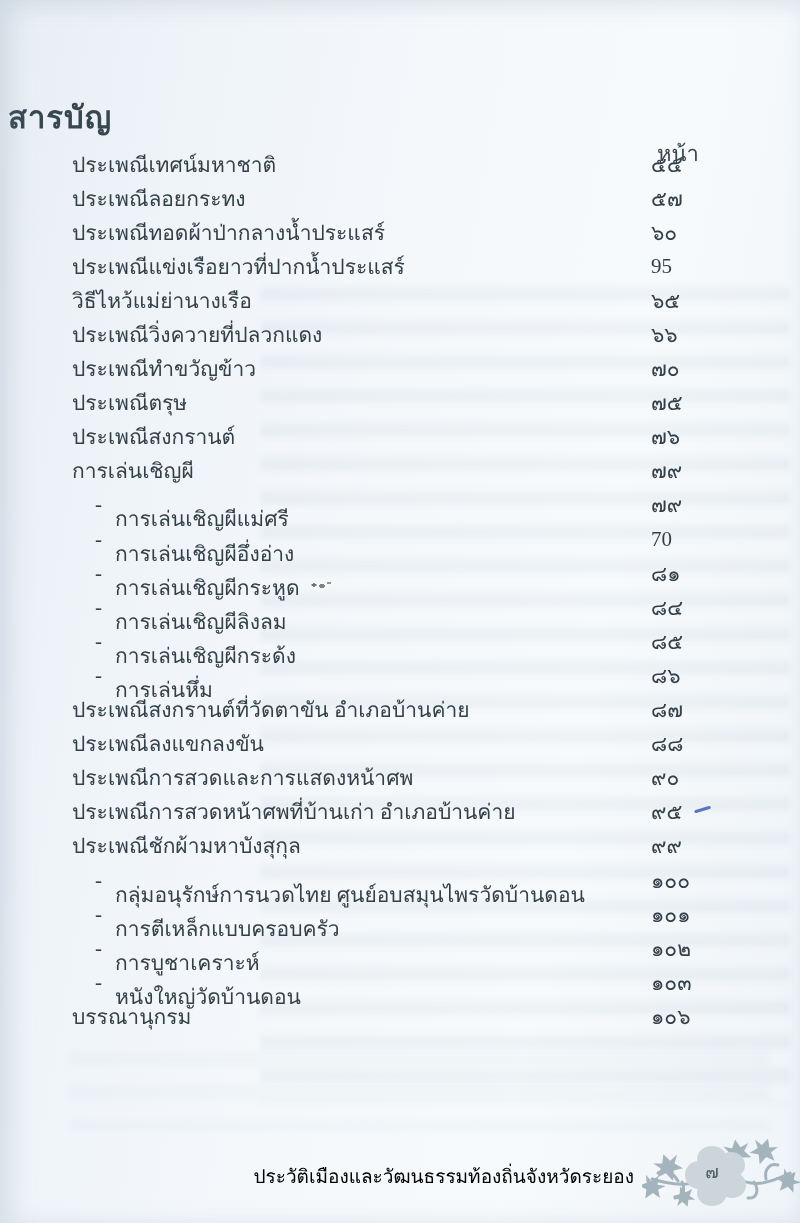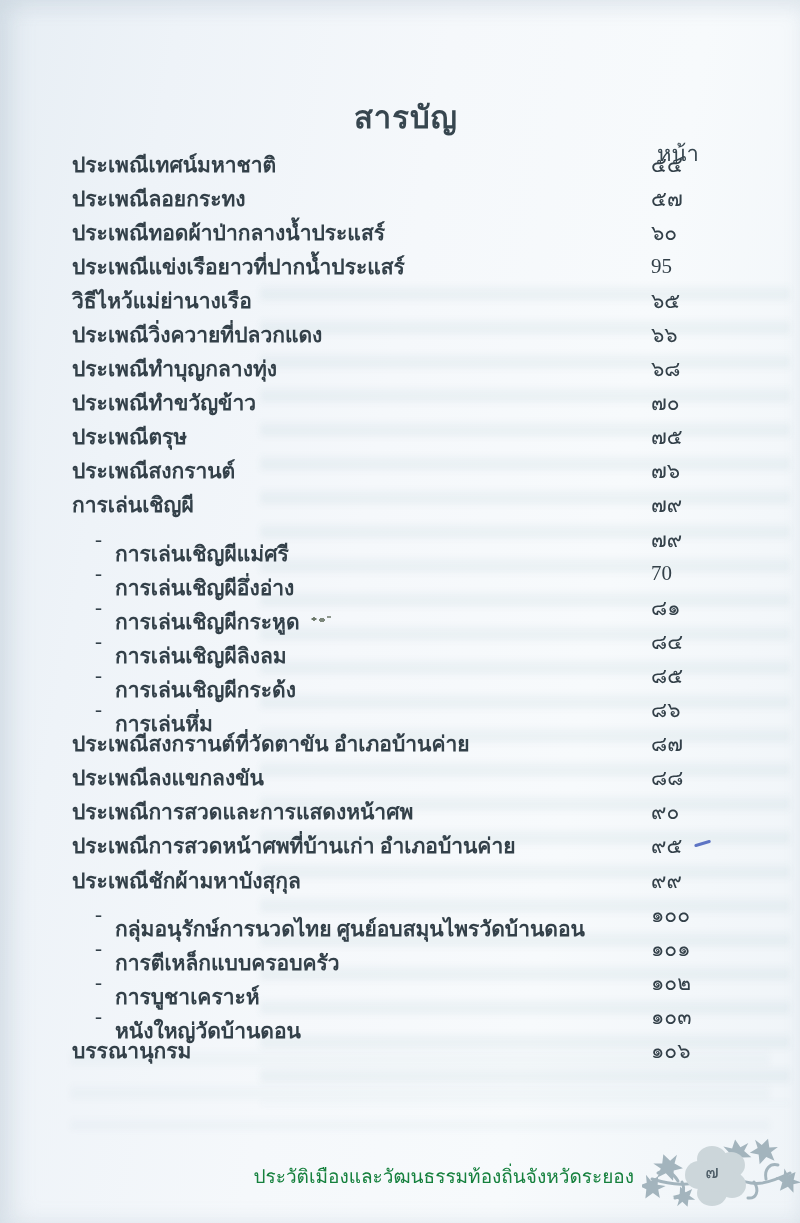--- a/index.html
+++ b/index.html
@@ -48,24 +48,24 @@
   }
   .bleedthrough.lower {
     left: 70px;
     top: 1040px;
     width: 700px;
     height: 90px;
     opacity: 0.45;
   }
   .doc-title {
     position: absolute;
-    left: 16px;
+    left: 8px;
     top: 92px;
     width: 780px;
-    text-align: center;
+    text-align: left;
     font-size: 31px;
     font-weight: bold;
     color: #37464f;
     letter-spacing: 1px;
   }
   .page-col-header {
     position: absolute;
     left: 657px;
     top: 120px;
     font-size: 22px;
@@ -83,21 +83,20 @@
     height: 34.1px;
     display: flex;
     align-items: center;
     font-size: 21px;
     color: #334049;
   }
   .toc-label {
     position: absolute;
     left: 72px;
     white-space: nowrap;
-    font-weight: bold;
   }
   .toc-row.sub .toc-label {
     left: 115px;
     margin-top: 28px;
   }
   .toc-dash {
     position: absolute;
     left: 95px;
     color: #334049;
   }
@@ -134,21 +133,21 @@
     top: 1135px;
     width: 800px;
     height: 80px;
   }
   .footer-book-title {
     position: absolute;
     right: 166px;
     top: 26px;
     font-family: "Liberation Sans", sans-serif;
     font-size: 19px;
-    color: #15803d;
+    color: #000000;
     white-space: nowrap;
   }
   .footer-ornament {
     position: absolute;
     left: 642px;
     top: 0px;
     width: 158px;
     height: 80px;
   }
   .footer-page-number {
@@ -196,25 +195,20 @@
   </div>
       <div class="toc-row">
     <span class="toc-dash"></span>
     <span class="toc-label">วิธีไหว้แม่ย่านางเรือ</span>
     <span class="toc-page">๖๕</span>
   </div>
       <div class="toc-row">
     <span class="toc-dash"></span>
     <span class="toc-label">ประเพณีวิ่งควายที่ปลวกแดง</span>
     <span class="toc-page">๖๖</span>
-  </div>
-      <div class="toc-row">
-    <span class="toc-dash"></span>
-    <span class="toc-label">ประเพณีทำบุญกลางทุ่ง</span>
-    <span class="toc-page">๖๘</span>
   </div>
       <div class="toc-row">
     <span class="toc-dash"></span>
     <span class="toc-label">ประเพณีทำขวัญข้าว</span>
     <span class="toc-page">๗๐</span>
   </div>
       <div class="toc-row">
     <span class="toc-dash"></span>
     <span class="toc-label">ประเพณีตรุษ</span>
     <span class="toc-page">๗๕</span>

